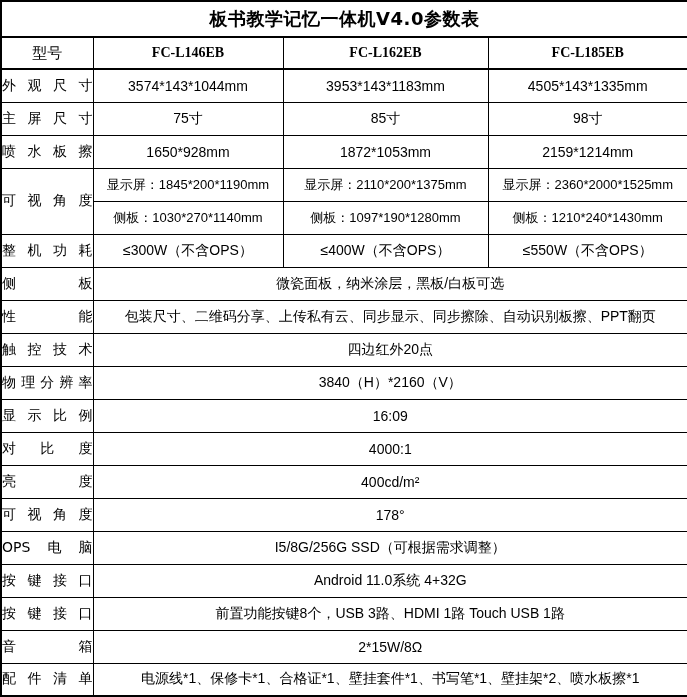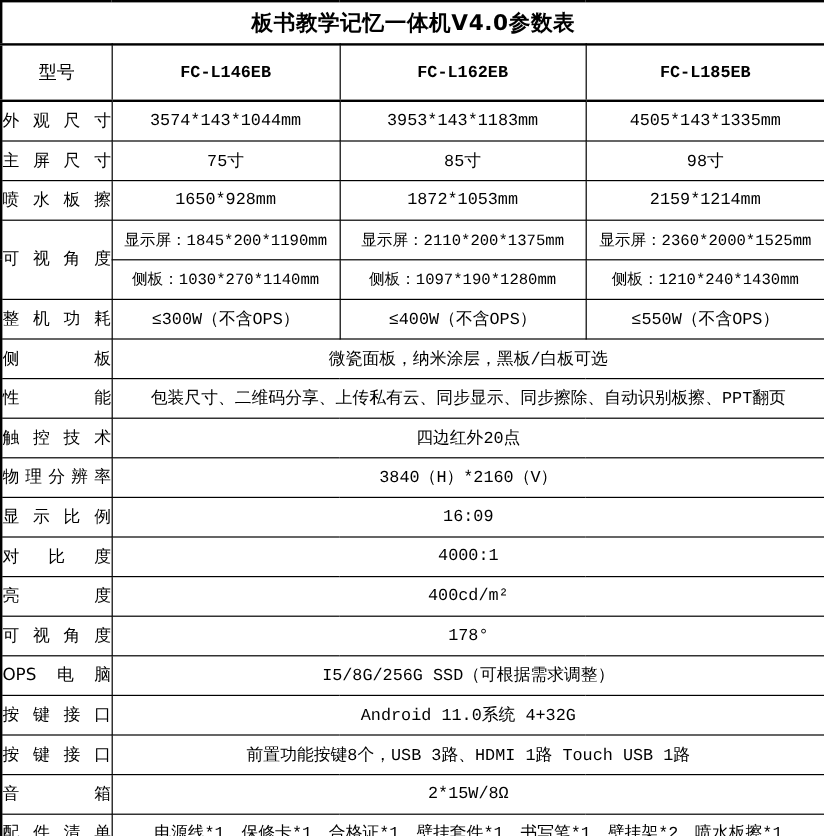--- a/index.html
+++ b/index.html
@@ -32,44 +32,44 @@
     font-size: 14px;
     color: #000000;
   }
   tr.title-row { height: 36px; }
   tr.title-row td {
     font-weight: bold;
     font-size: 18px;
     border-bottom: 2px solid #000000;
     letter-spacing: 0.5px;
   }
-  tr.header-row { height: 47px; }
+  tr.header-row { height: 32px; }
   tr.header-row td { border-bottom: 2px solid #000000; }
   tr.body-row { height: 33px; }
   td.model {
     font-weight: bold;
     font-size: 15px;
-    font-family: Liberation Mono, monospace;
+    font-family: Liberation Serif, serif;
   }
   td.lbl {
     font-size: 15px;
     text-align: justify;
     text-align-last: justify;
     -moz-text-align-last: justify;
     padding: 0 9px;
   }
   td.lbl.hdr {
     text-align: center;
     text-align-last: center;
     -moz-text-align-last: center;
     font-size: 15px;
   }
   td.val {
     font-size: 14px;
-    font-family: Liberation Mono, monospace;
+    font-family: Liberation Sans, sans-serif;
   }
   td.val.sm { font-size: 13px; }
 </style>
 </head>
 <body>
 
 <div class="sheet">
   <table class="spec">
     <colgroup>
       <col style="width:92px">

